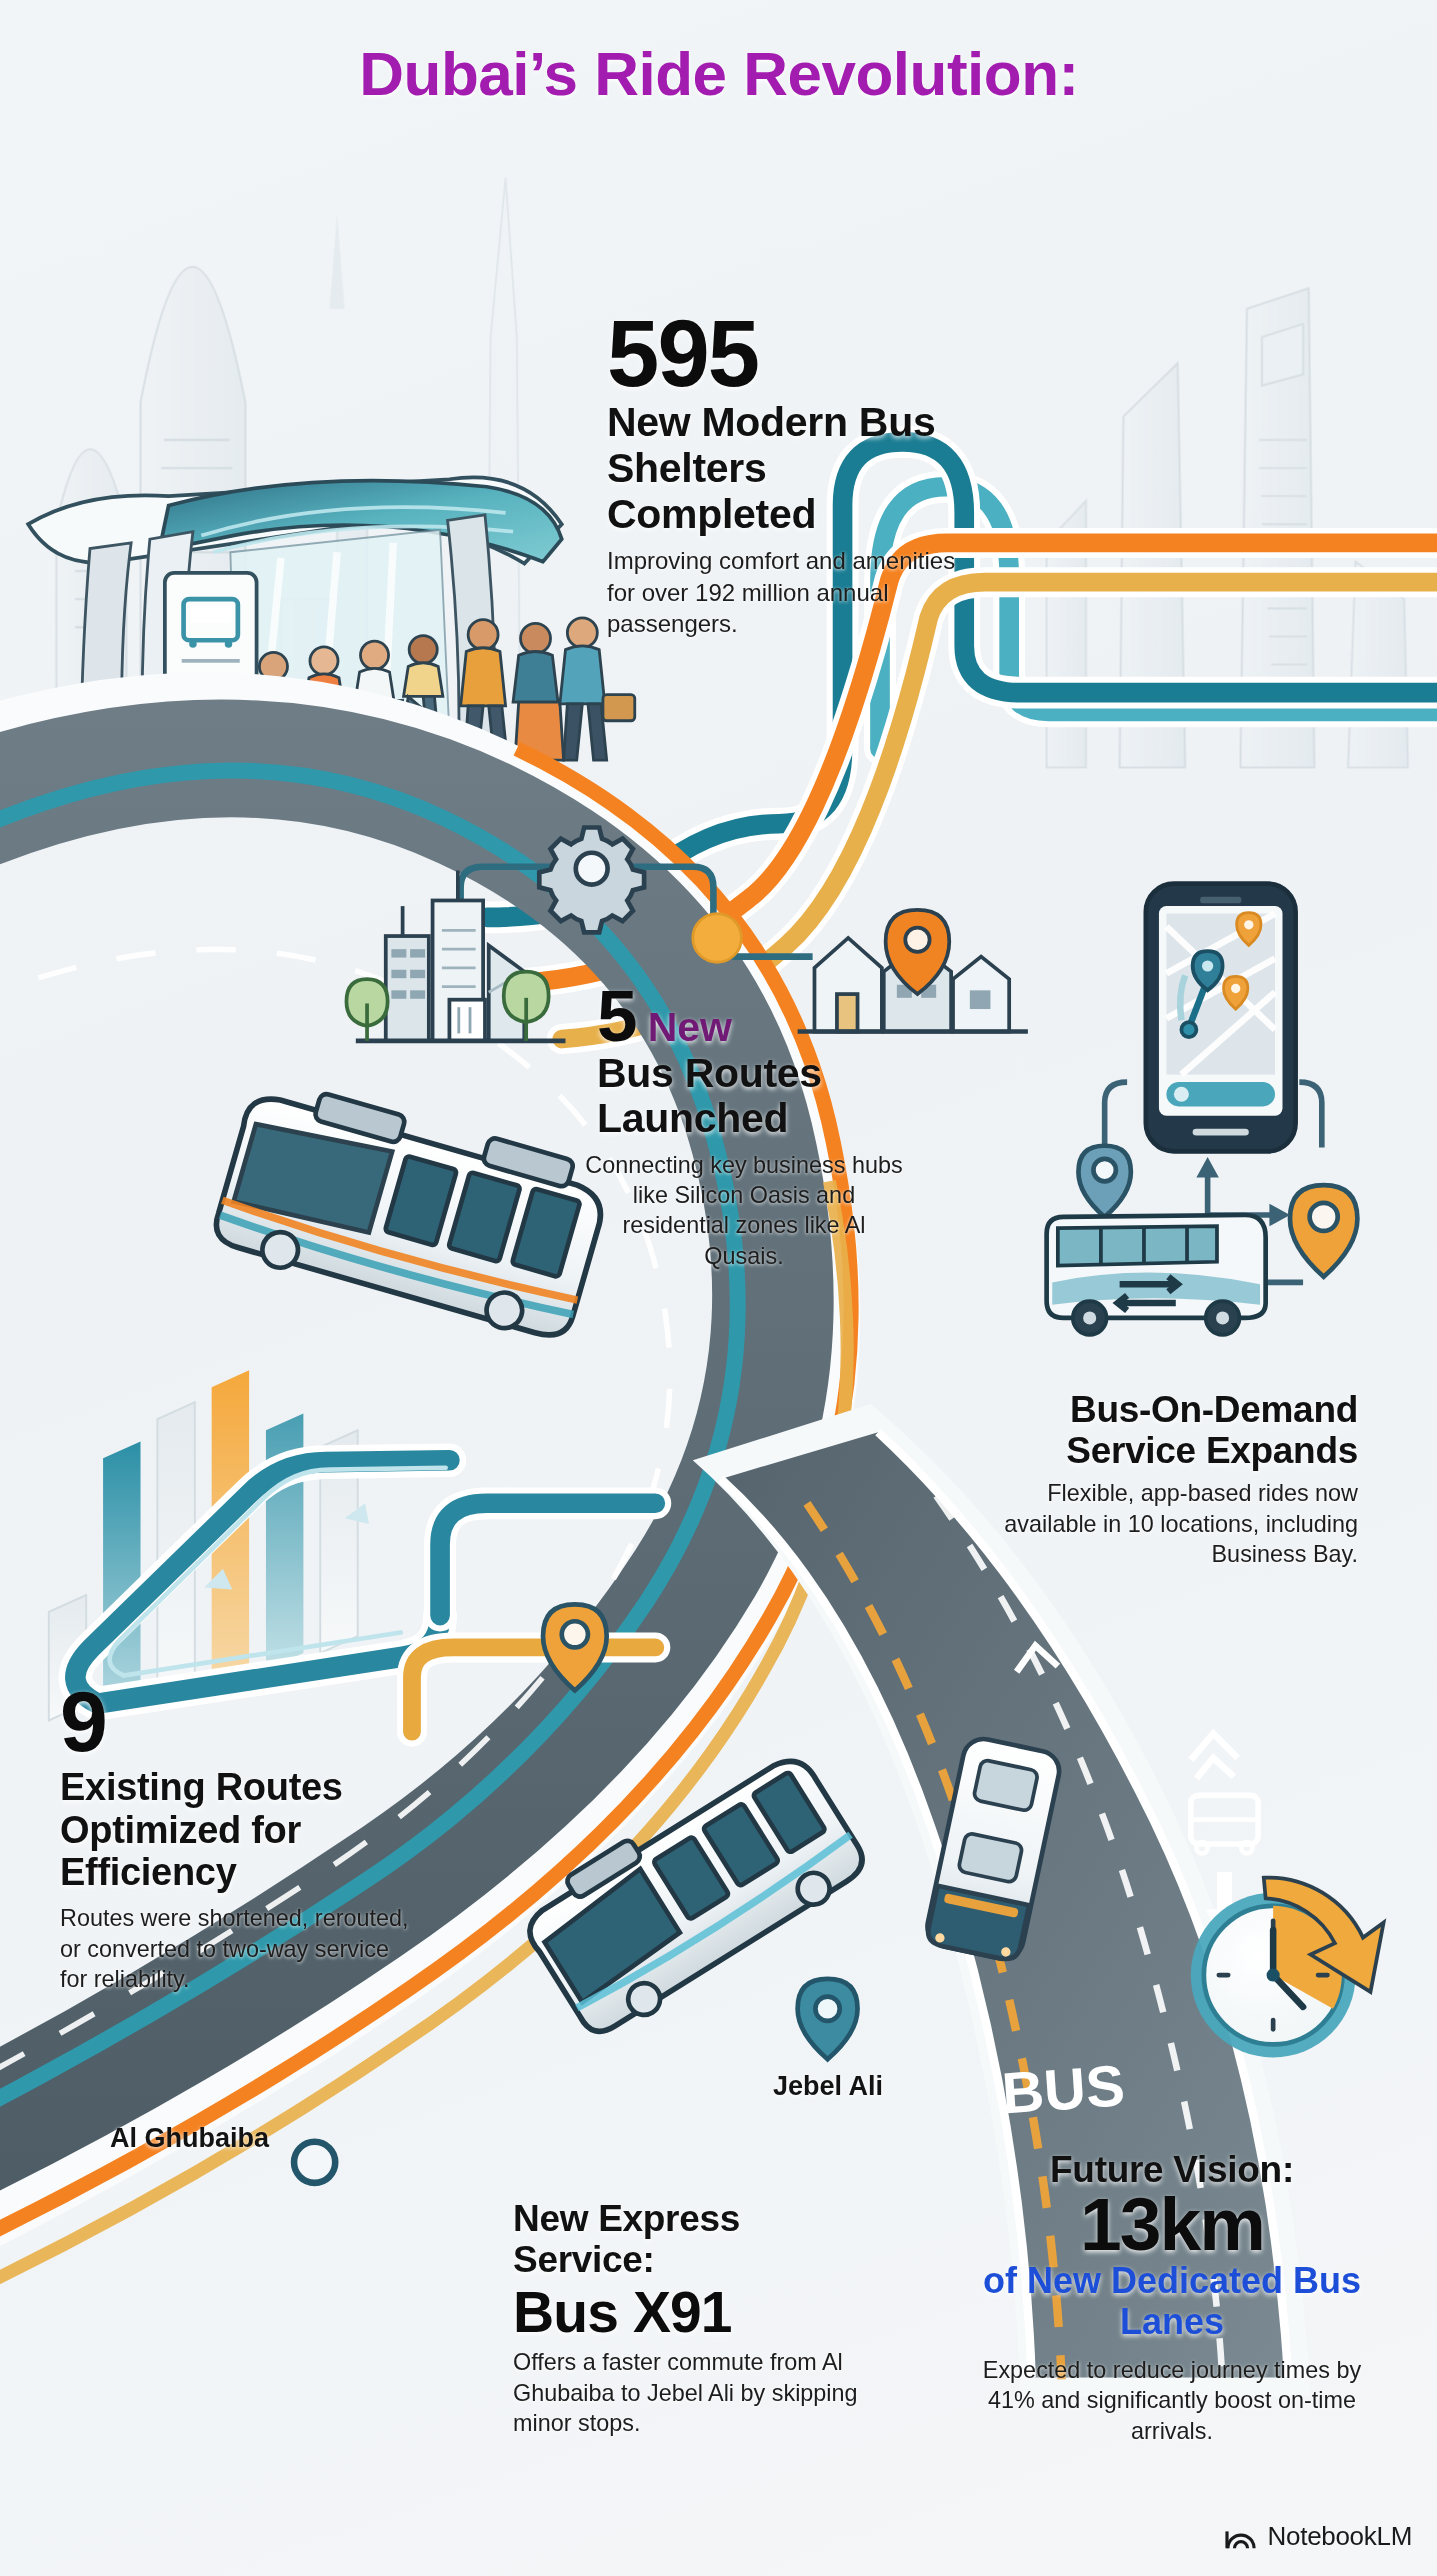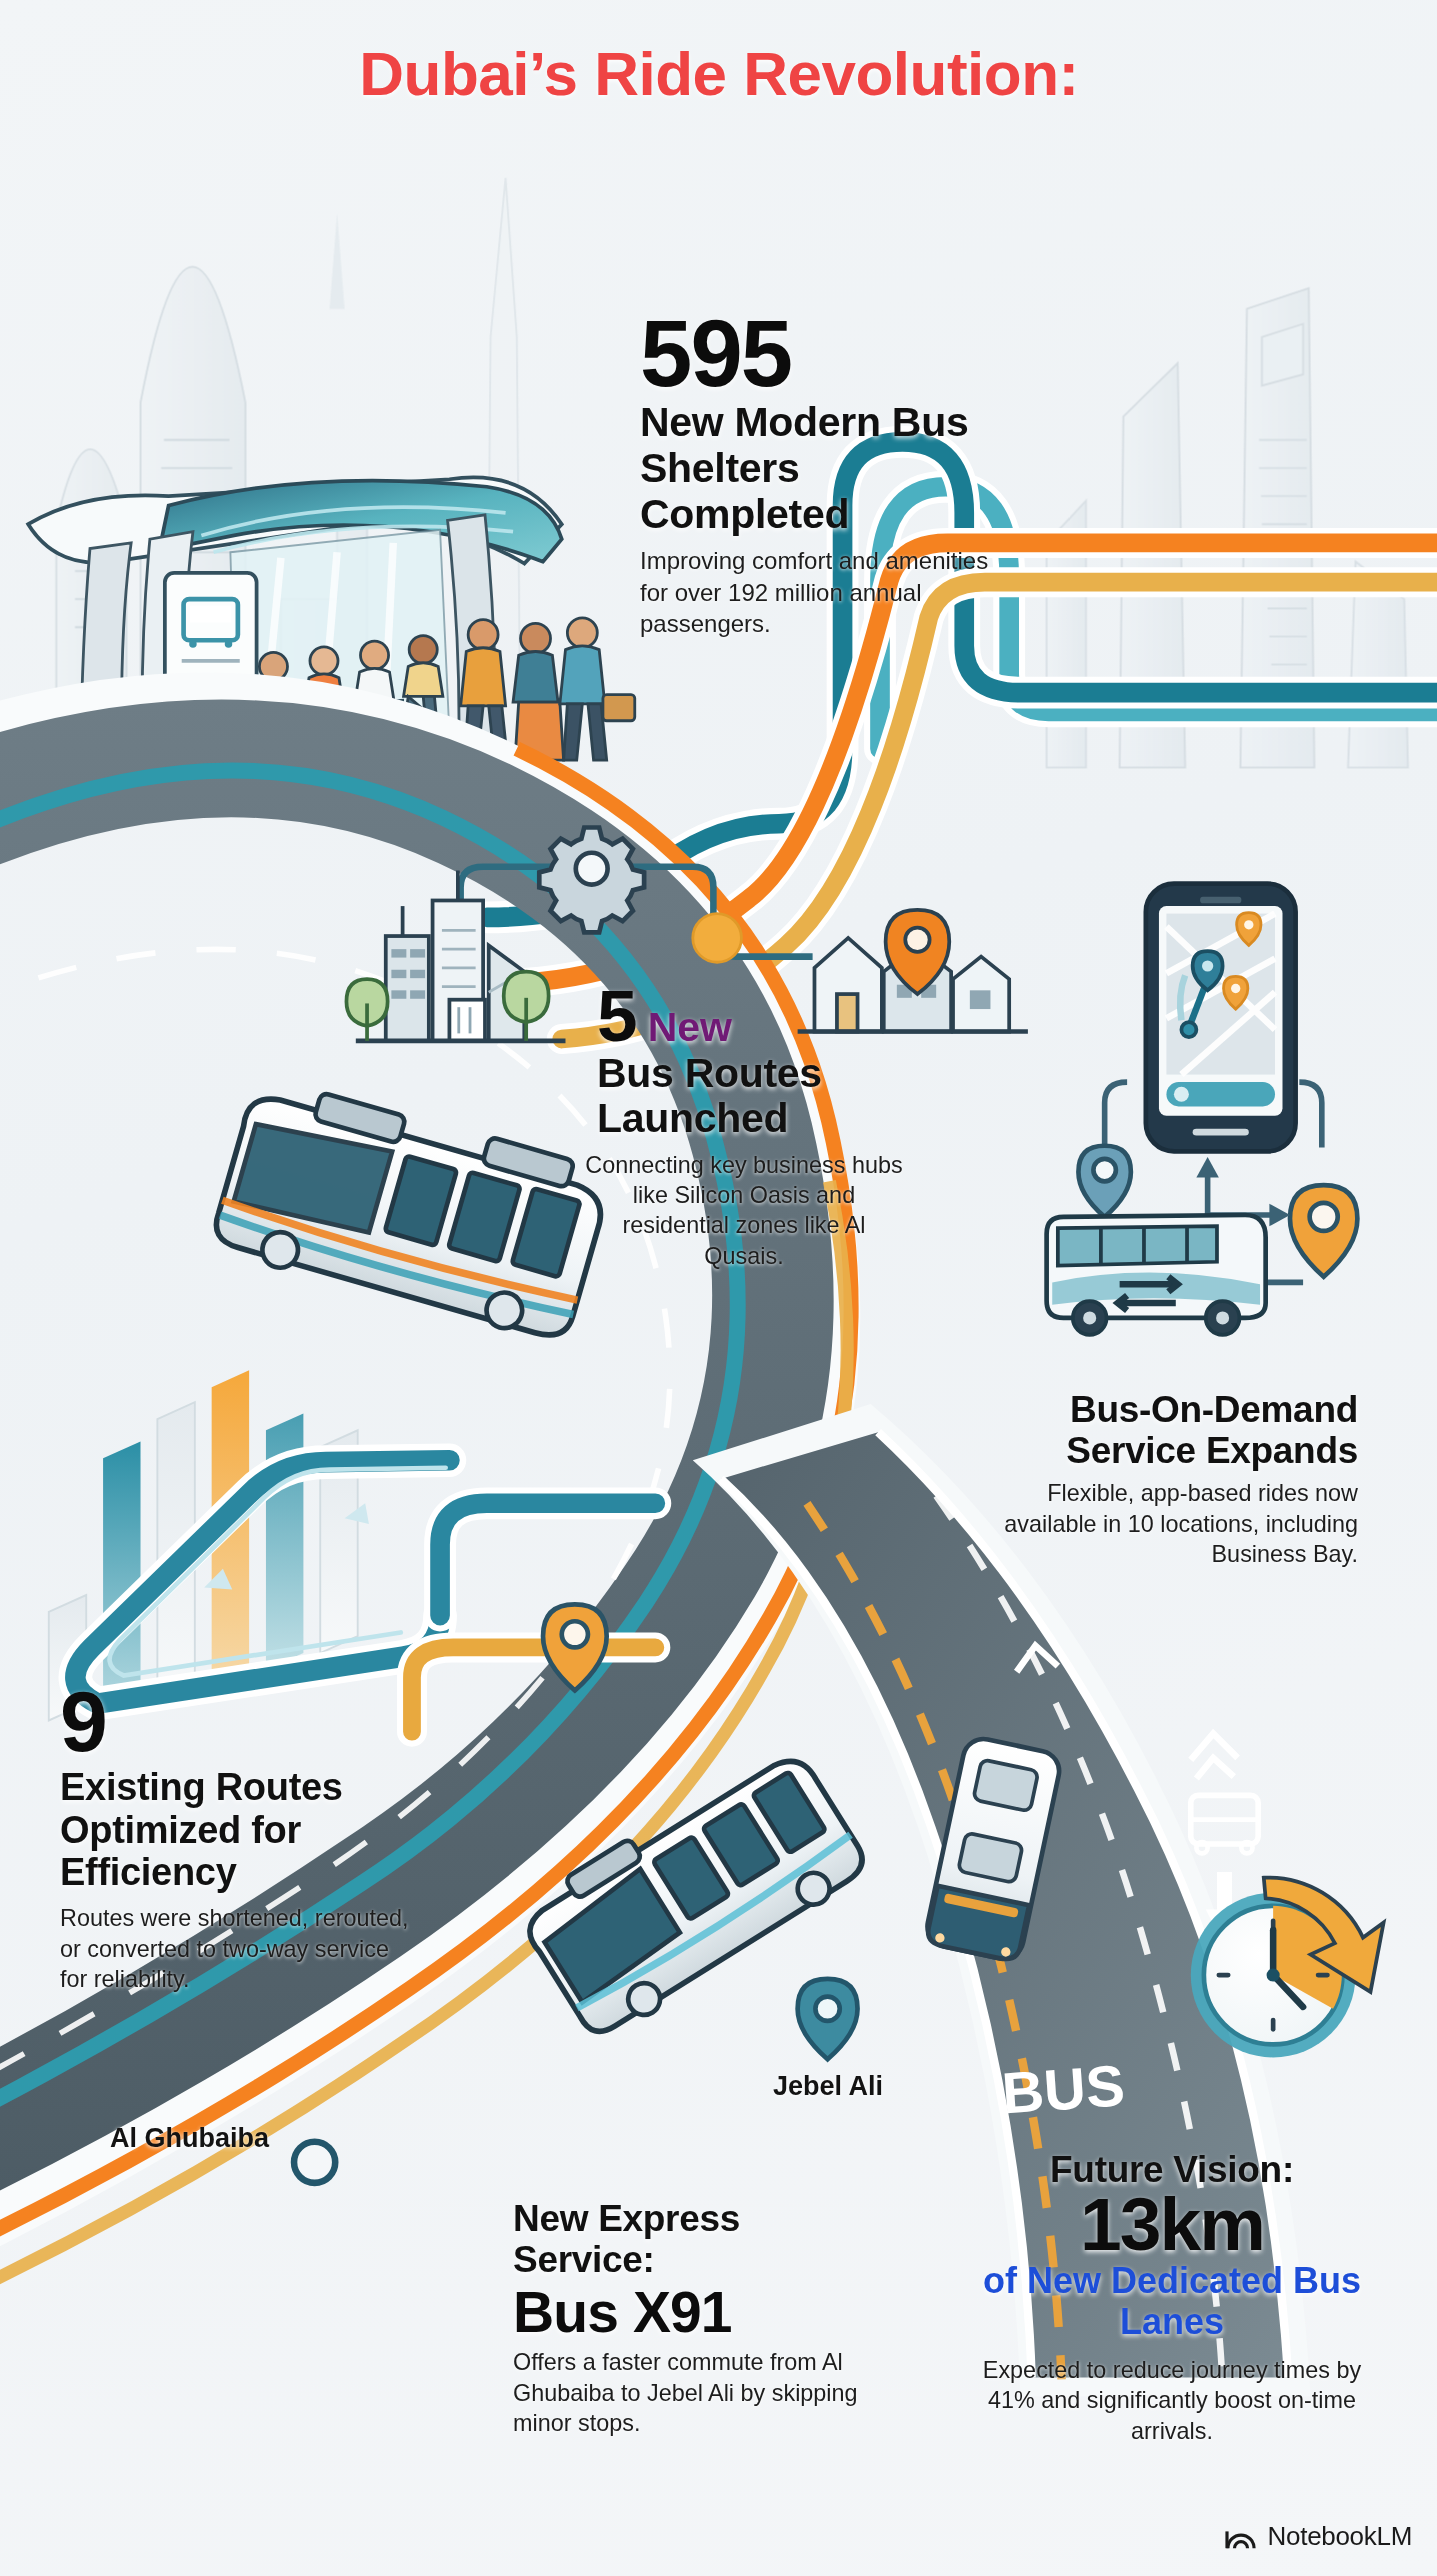--- a/index.html
+++ b/index.html
@@ -15,21 +15,21 @@
   .abs { position:absolute; }
 
   
   #title {
     position:absolute; left:0; top:39px; width:1438px;
     text-align:center; z-index:40;
   }
   #title .l {
     display:block;
     font-size:62px; line-height:1.12;
-    font-weight:bold; color:#ef4444;
+    font-weight:bold; color:#a21caf;
     letter-spacing:-0.5px;
     text-shadow:0 1.9px 4.7px rgba(255,255,255,.85);
   }
 
   
   svg#art { position:absolute; left:0; top:0; width:1438px; height:2576px; }
 
   
   .block { position:absolute; z-index:35; }
   .bignum {
@@ -46,21 +46,21 @@
     color:#1d1d1d; line-height:1.3; font-weight:500;
     text-shadow:0 0.9px 3.7px rgba(255,255,255,.9);
   }
   .station {
     font-weight:bold; color:#131313; font-size:27px;
     text-shadow:0 0.9px 4.7px rgba(255,255,255,.95);
     z-index:36;
   }
 
   
-  #b-shelters { left:640px; top:309px; width:374px; }
+  #b-shelters { left:607px; top:309px; width:374px; }
   #b-shelters .bignum { font-size:94px; }
   #b-shelters .headline { font-size:41px; margin-top:1.9px; }
   #b-shelters .body { font-size:24px; margin-top:7.5px; width:374px; }
 
   
   #b-routes { left:580px; top:981px; width:328px; text-align:center; }
   #b-routes .rowtop { display:flex; align-items:baseline; justify-content:flex-start; gap:12px; padding-left:17px; }
   #b-routes .bignum { font-size:73px; }
   #b-routes .headline { font-size:41px; line-height:1.1; text-align:left; padding-left:17px;}
   #b-routes .hl-inline { font-size:41px; font-weight:bold; color:#701a75; text-shadow:0 1.9px 5.6px rgba(255,255,255,.9); }

